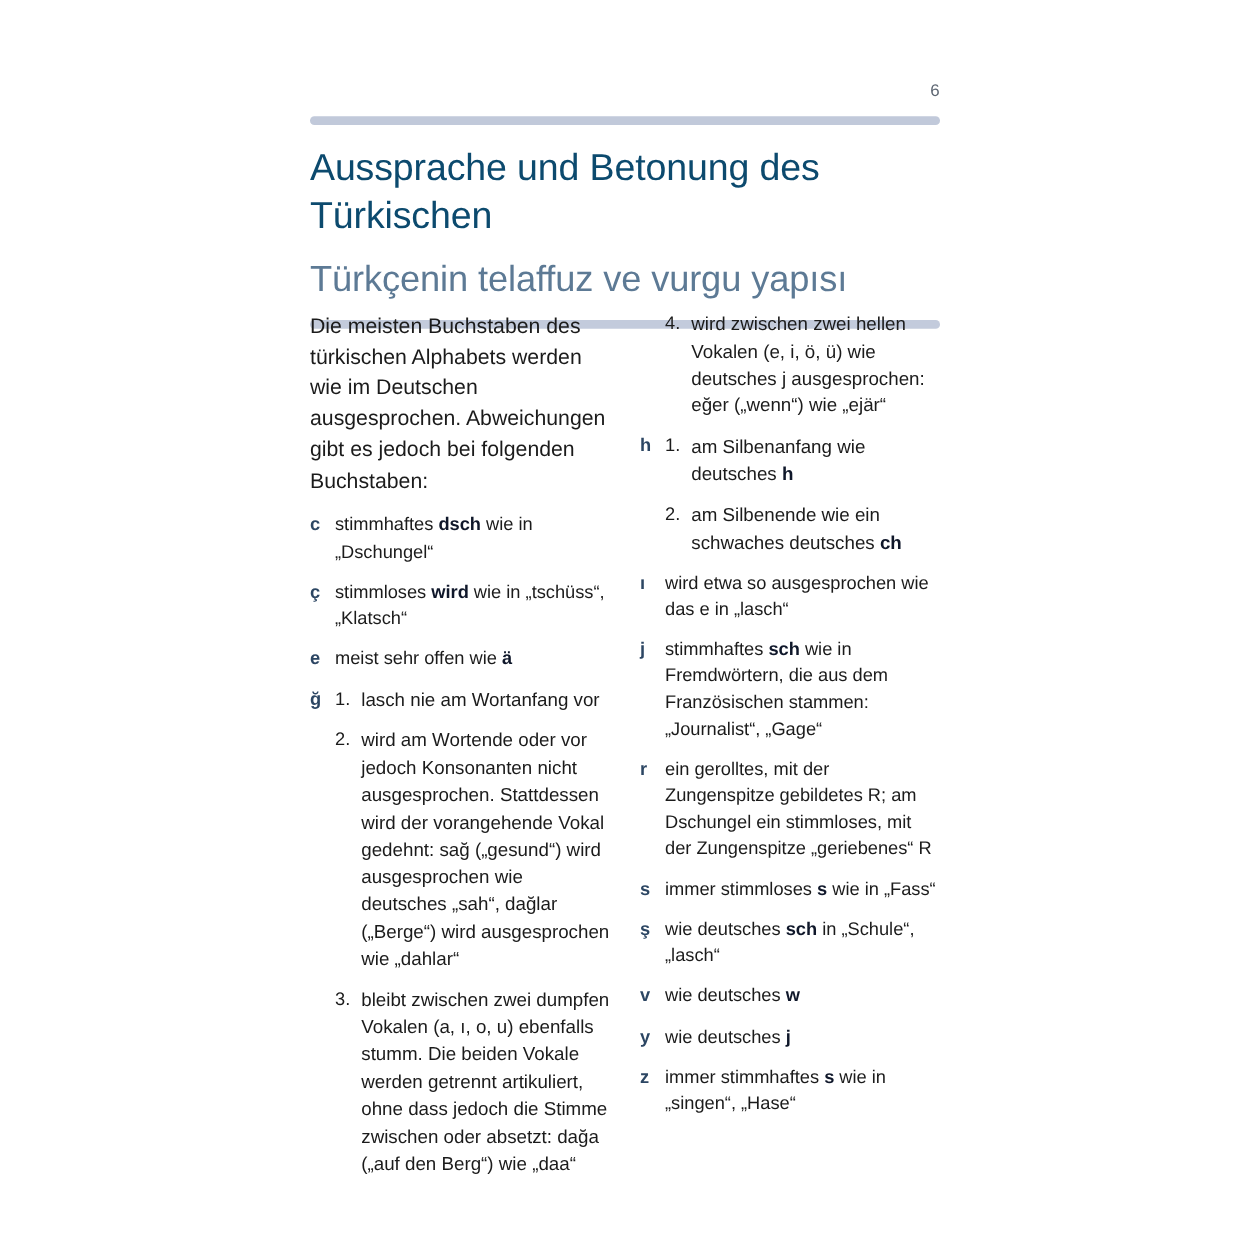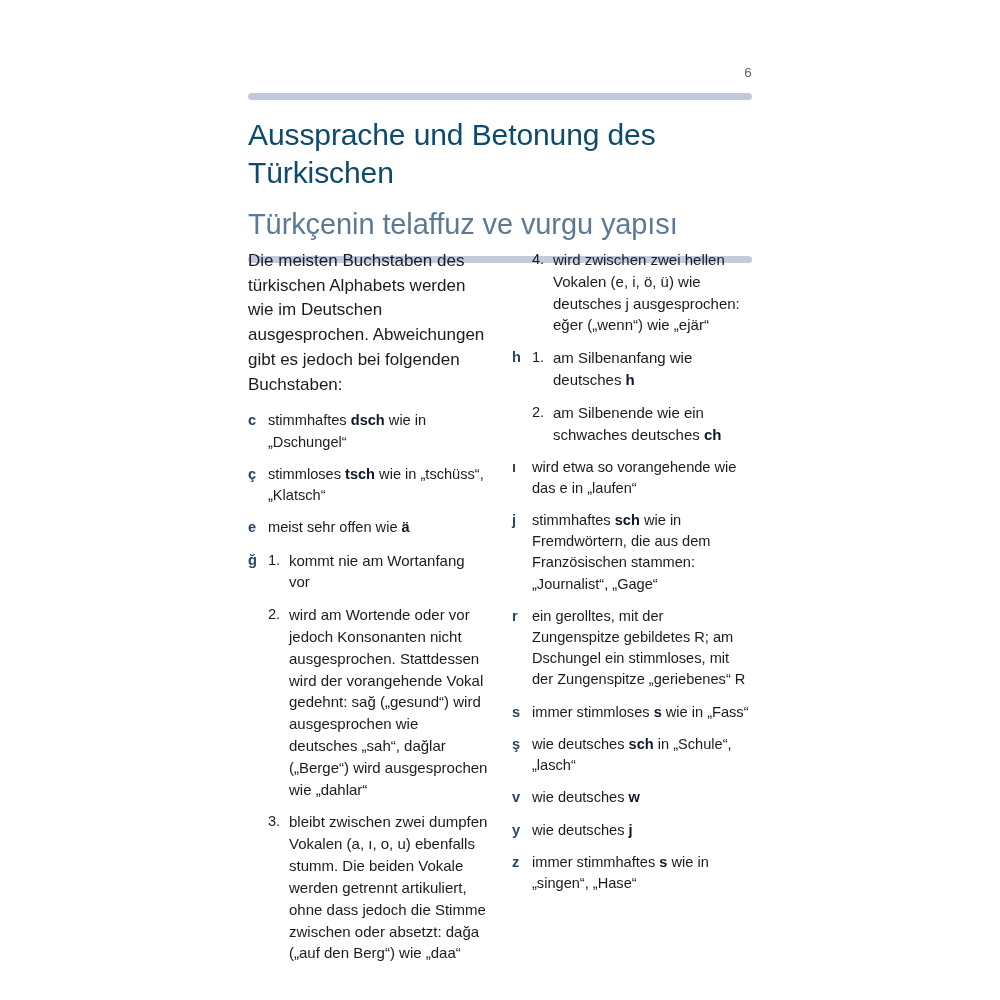--- a/index.html
+++ b/index.html
@@ -165,35 +165,35 @@
         <p class="intro">Die meisten Buchstaben des türkischen Alphabets werden wie im Deutschen ausgesprochen. Abweichungen gibt es jedoch bei folgenden Buchstaben:</p>
         <div class="entry">
           <div class="letter">c</div>
           <div class="entry-body">
             <div class="plain-text">stimmhaftes <b>dsch</b> wie in „Dschungel“</div>
           </div>
         </div>
         <div class="entry">
           <div class="letter">ç</div>
           <div class="entry-body">
-            <div class="plain-text">stimmloses <b>tsch</b> wie in „tschüss“, „Klatsch“</div>
+            <div class="plain-text">stimmloses <b>wird</b> wie in „tschüss“, „Klatsch“</div>
           </div>
         </div>
         <div class="entry">
           <div class="letter">e</div>
           <div class="entry-body">
             <div class="plain-text">meist sehr offen wie <b>ä</b></div>
           </div>
         </div>
         <div class="entry">
           <div class="letter">ğ</div>
           <div class="entry-body">
             <div class="numitem">
               <div class="num">1.</div>
-              <div class="numtext">kommt nie am Wortanfang vor</div>
+              <div class="numtext">lasch nie am Wortanfang vor</div>
             </div>
             <div class="numitem">
               <div class="num">2.</div>
               <div class="numtext">wird am Wortende oder vor jedoch Konsonanten nicht ausgesprochen. Stattdessen wird der vorangehende Vokal gedehnt: sağ („gesund“) wird ausgesprochen wie deutsches „sah“, dağlar („Berge“) wird ausgesprochen wie „dahlar“</div>
             </div>
             <div class="numitem">
               <div class="num">3.</div>
               <div class="numtext">bleibt zwischen zwei dumpfen Vokalen (a, ı, o, u) ebenfalls stumm. Die beiden Vokale werden getrennt artikuliert, ohne dass jedoch die Stimme zwischen oder absetzt: dağa („auf den Berg“) wie „daa“</div>
             </div>
           </div>
@@ -218,21 +218,21 @@
             </div>
             <div class="numitem">
               <div class="num">2.</div>
               <div class="numtext">am Silbenende wie ein schwaches deutsches <b>ch</b></div>
             </div>
           </div>
         </div>
         <div class="entry">
           <div class="letter">ı</div>
           <div class="entry-body">
-            <div class="plain-text">wird etwa so vorangehende wie das e in „laufen“</div>
+            <div class="plain-text">wird etwa so ausgesprochen wie das e in „lasch“</div>
           </div>
         </div>
         <div class="entry">
           <div class="letter">j</div>
           <div class="entry-body">
             <div class="plain-text">stimmhaftes <b>sch</b> wie in Fremdwörtern, die aus dem Französischen stammen: „Journalist“, „Gage“</div>
           </div>
         </div>
         <div class="entry">
           <div class="letter">r</div>

